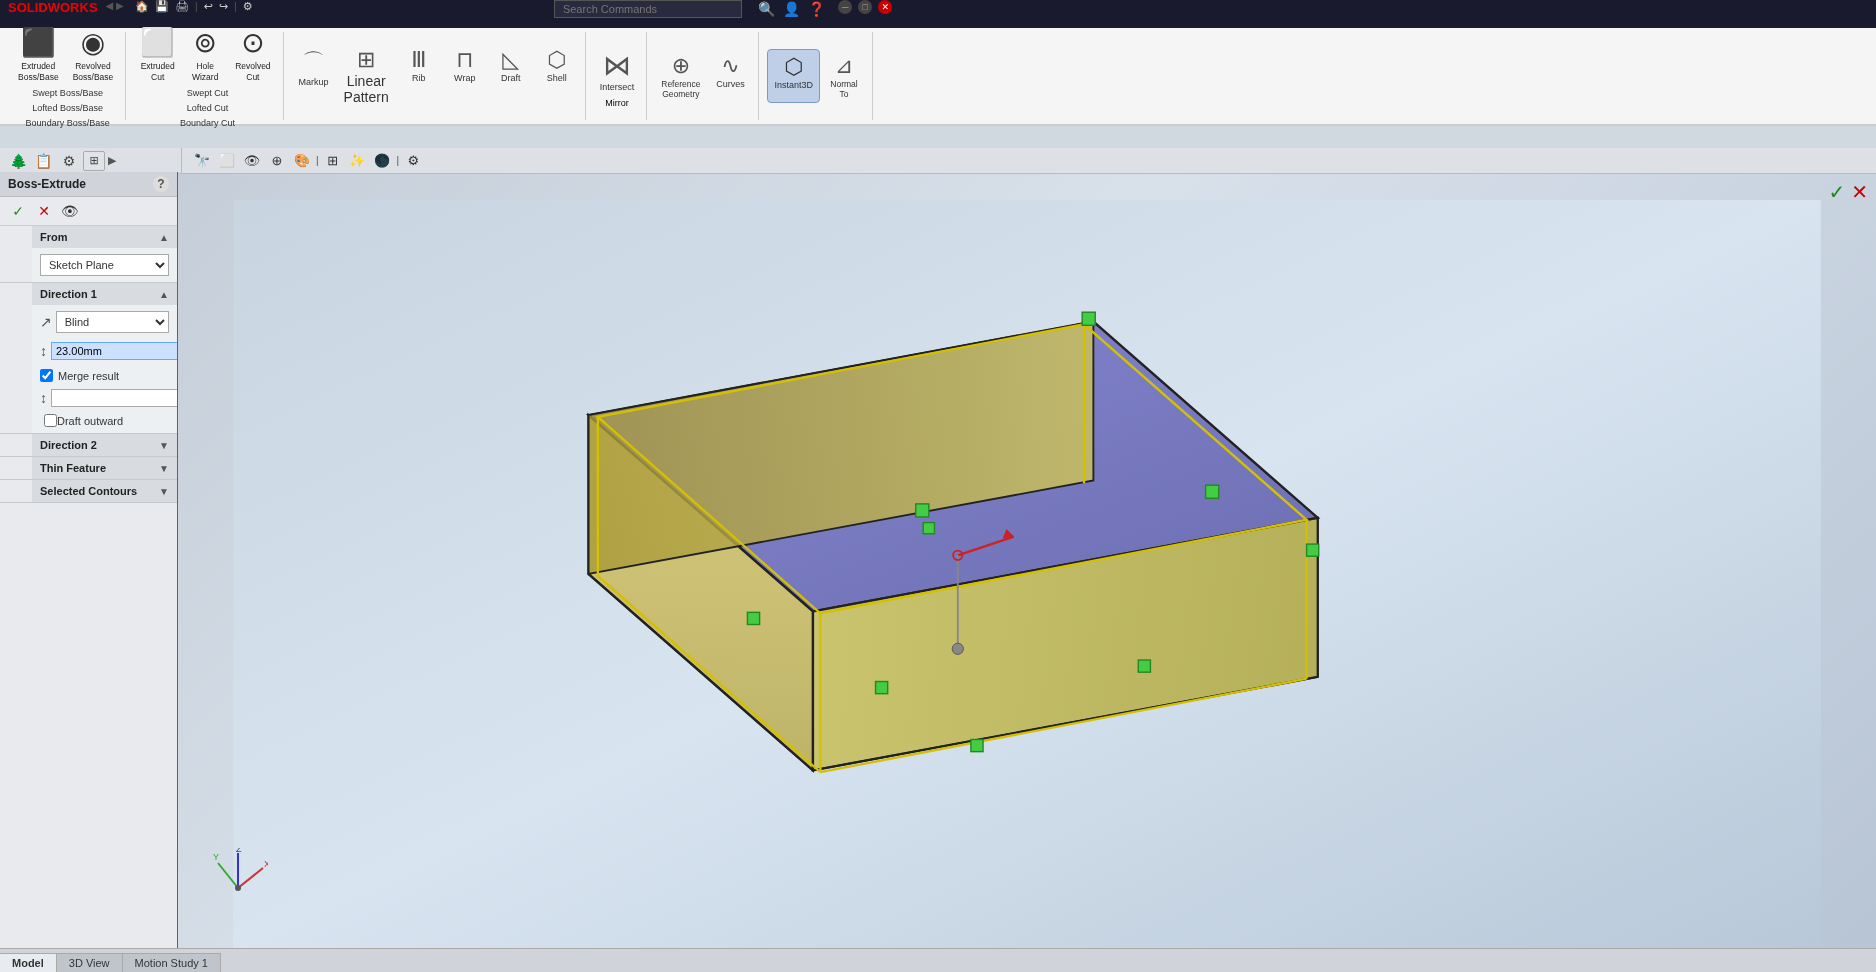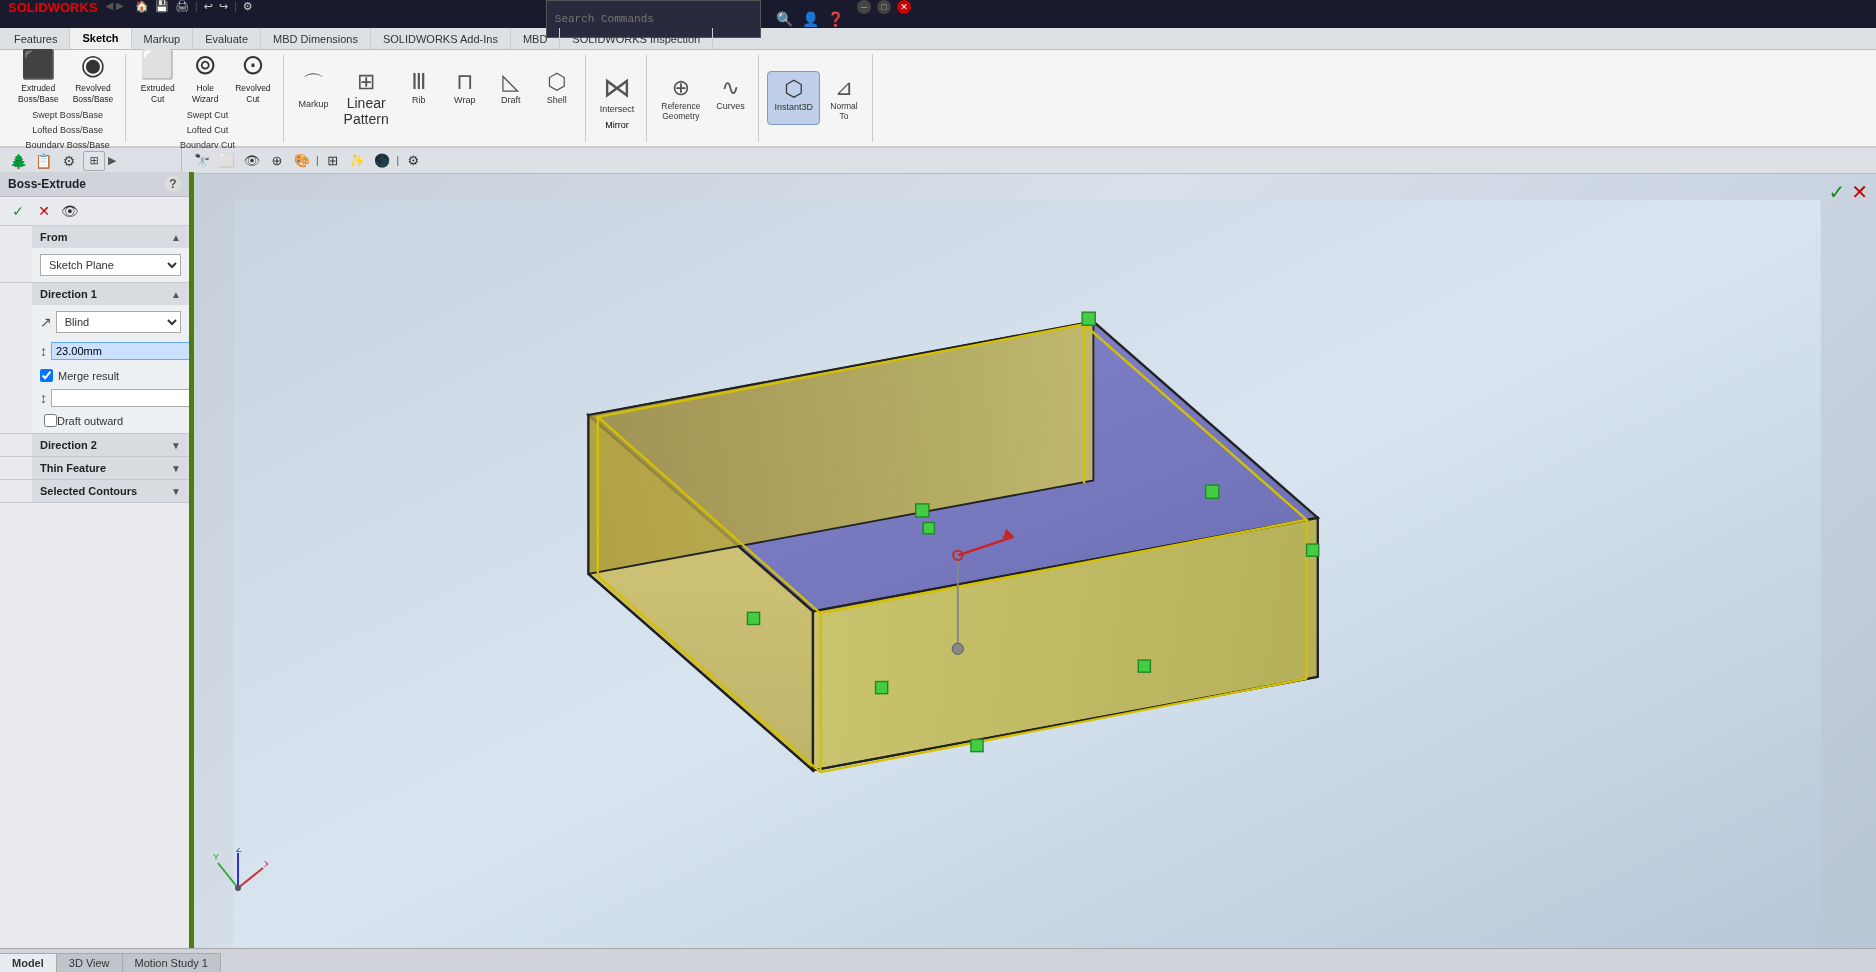--- a/index.html
+++ b/index.html
@@ -105,24 +105,24 @@
       font-size: 9px;
       color: #333;
       min-width: 38px;
     }
 
     
     #left-panel {
       position: absolute;
       top: 172px;
       left: 0;
-      width: 194px;
+      width: 178px;
       bottom: 24px;
       background: #e8eaed;
-      border-right: 5px solid #4d7c0f;
+      border-right: 1px solid #4d7c0f;
       overflow-y: auto;
       z-index: 10;
     }
 
     #panel-header {
       background: #d0d4da;
       padding: 4px 8px;
       display: flex;
       align-items: center;
       gap: 4px;
@@ -314,43 +314,33 @@
     <span class="qt-btn">🏠</span>
     <span class="qt-btn">💾</span>
     <span class="qt-btn">🖨</span>
     <span style="color:#555;font-size:10px;">|</span>
     <span class="qt-btn">↩</span>
     <span class="qt-btn">↪</span>
     <span style="color:#555;font-size:10px;">|</span>
     <span class="qt-btn">⚙</span>
   </div>
   <div style="display:flex;align-items:center;gap:8px;margin-right:12px;">
-    <input class="search-box" style="background: rgb(42, 42, 62); border: 1px solid rgb(85, 85, 85); color: rgb(204, 204, 204); padding: 12px 8px; font-size: 11px; width: 215px; font-family: Liberation Mono, monospace;" placeholder="Search Commands">
+    <input class="search-box" style="background: rgb(42, 42, 62); border: 1px solid rgb(85, 85, 85); color: rgb(204, 204, 204); padding: 2px 8px; font-size: 11px; width: 188px;" placeholder="Search Commands">
     <span style="color:#aaa;font-size:14px;">🔍</span>
     <span style="color:#aaa;font-size:14px;">👤</span>
     <span style="color:#aaa;font-size:14px;">❓</span>
   </div>
   <div class="window-controls">
     <div class="win-btn min">─</div>
     <div class="win-btn max">□</div>
     <div class="win-btn close">✕</div>
   </div>
 </div>
 
 <div id="ribbon">
-  <div id="ribbon-tabs">
-    <div class="rtab">Features</div>
-    <div class="rtab active">Sketch</div>
-    <div class="rtab">Markup</div>
-    <div class="rtab">Evaluate</div>
-    <div class="rtab">MBD Dimensions</div>
-    <div class="rtab">SOLIDWORKS Add-Ins</div>
-    <div class="rtab">MBD</div>
-    <div class="rtab">SOLIDWORKS Inspection</div>
-  </div>
   <div id="ribbon-content">
 
     <div class="ribbon-group">
       <div class="rg-row">
         <div class="rb-btn">
           <div class="icon" style="font-size:28px;color:#333;">⬛</div>
           <div style="font-size:8.5px;line-height:1.2;color:#222;text-align:center;">Extruded<br>Boss/Base</div>
         </div>
         <div class="rb-btn">
           <div class="icon" style="font-size:28px;color:#333;">◉</div>

